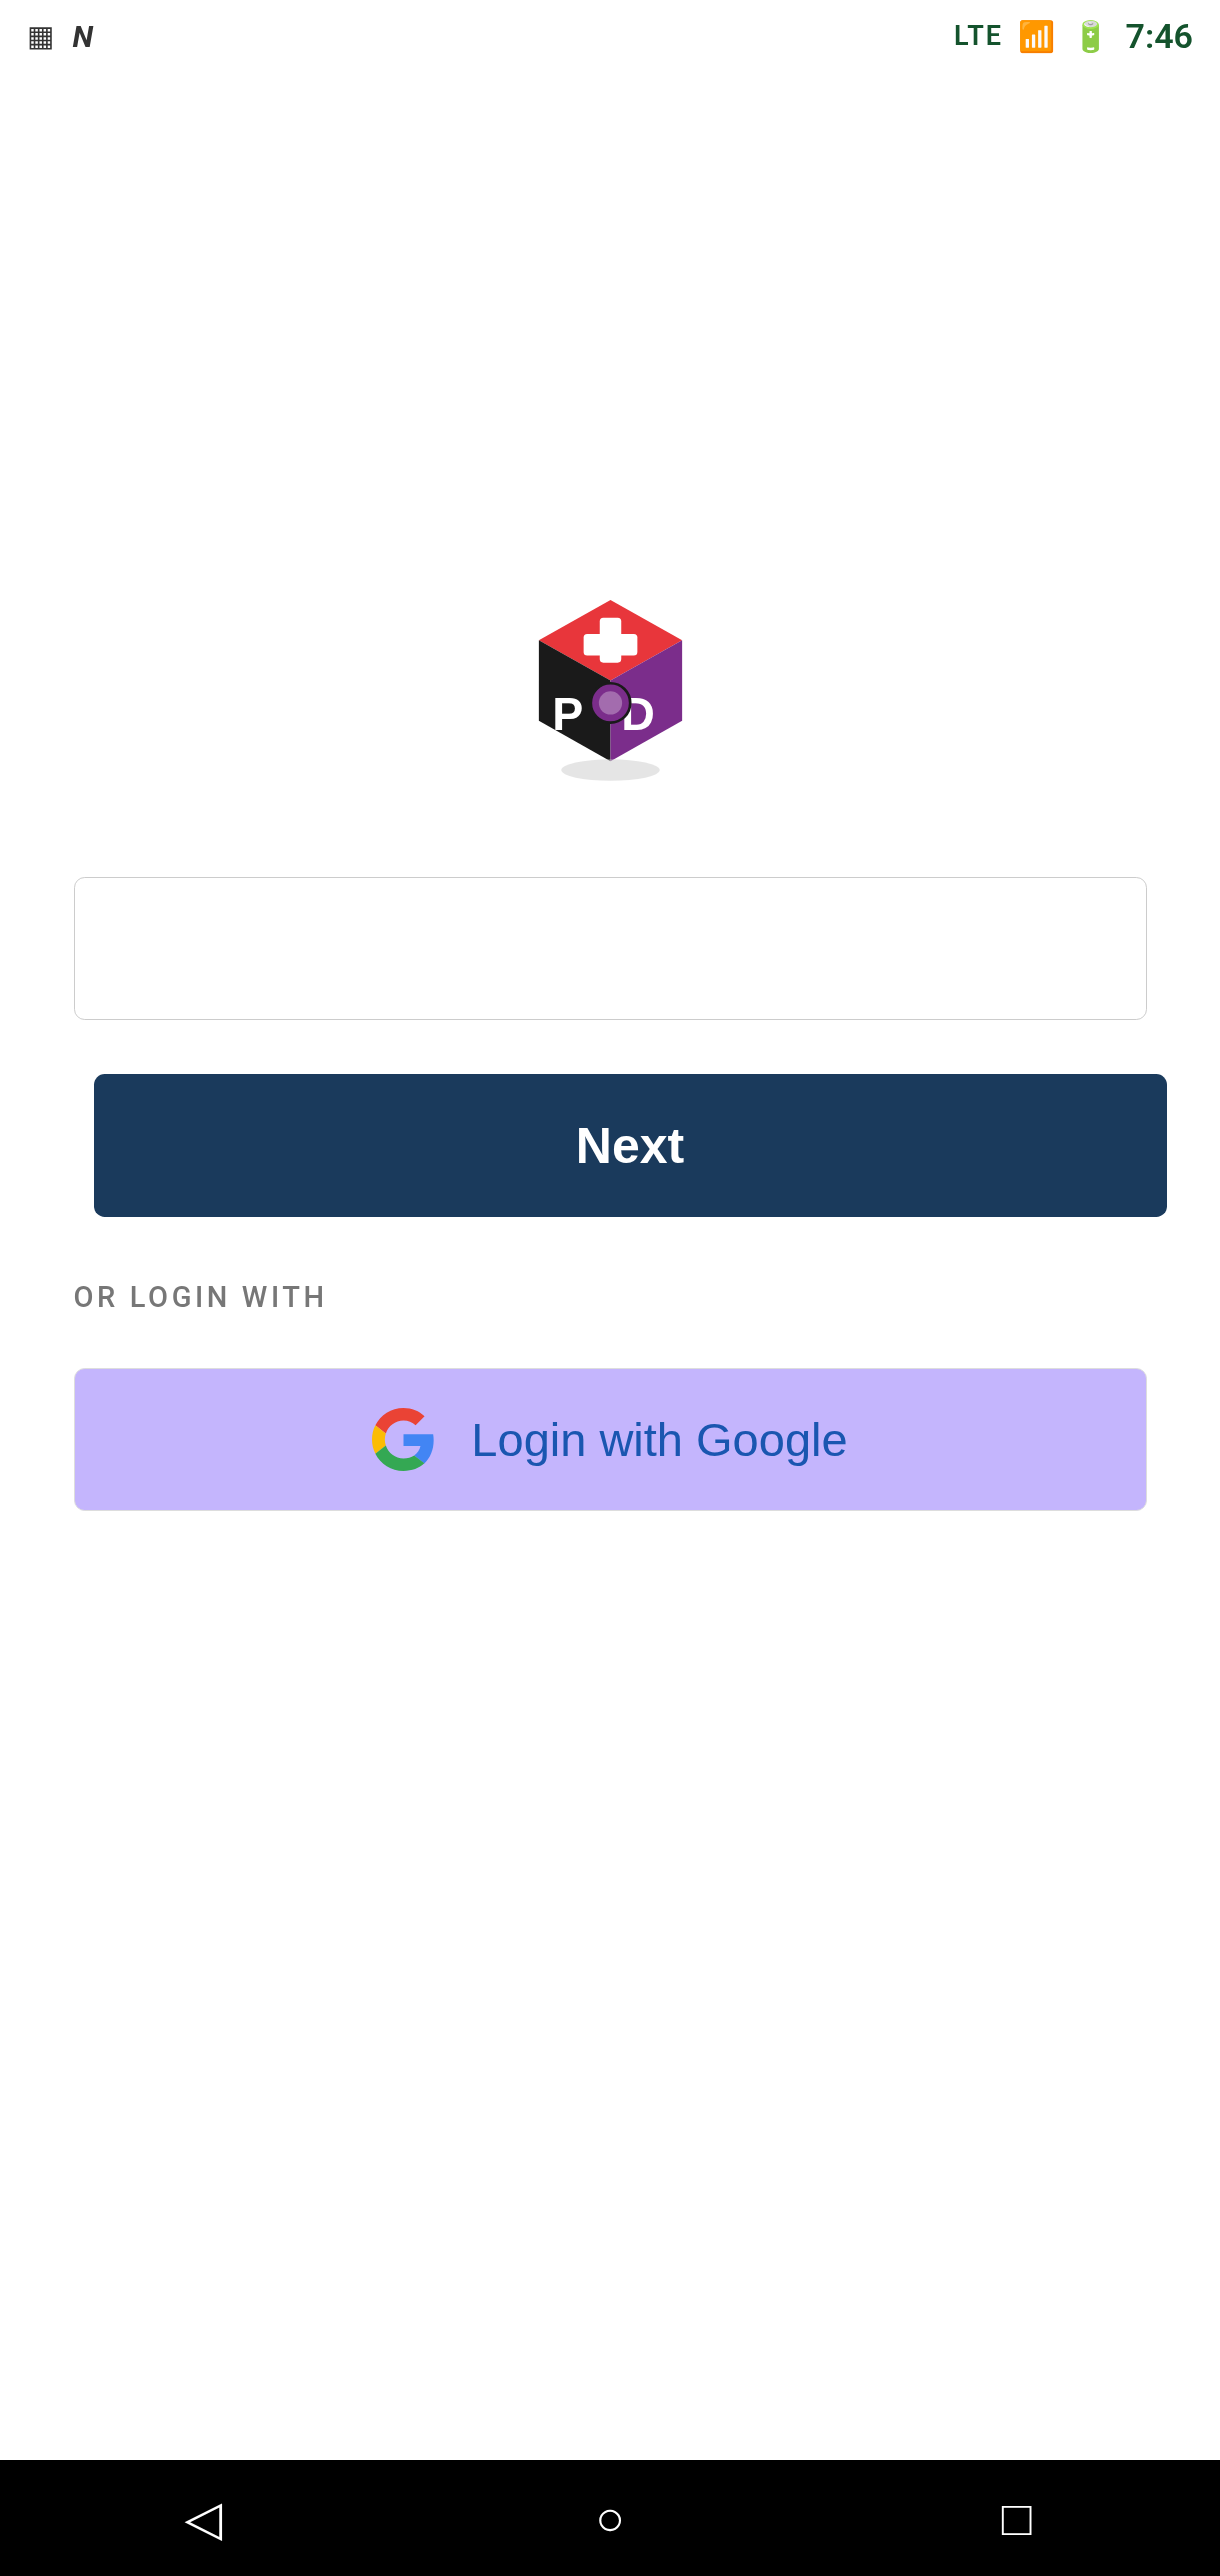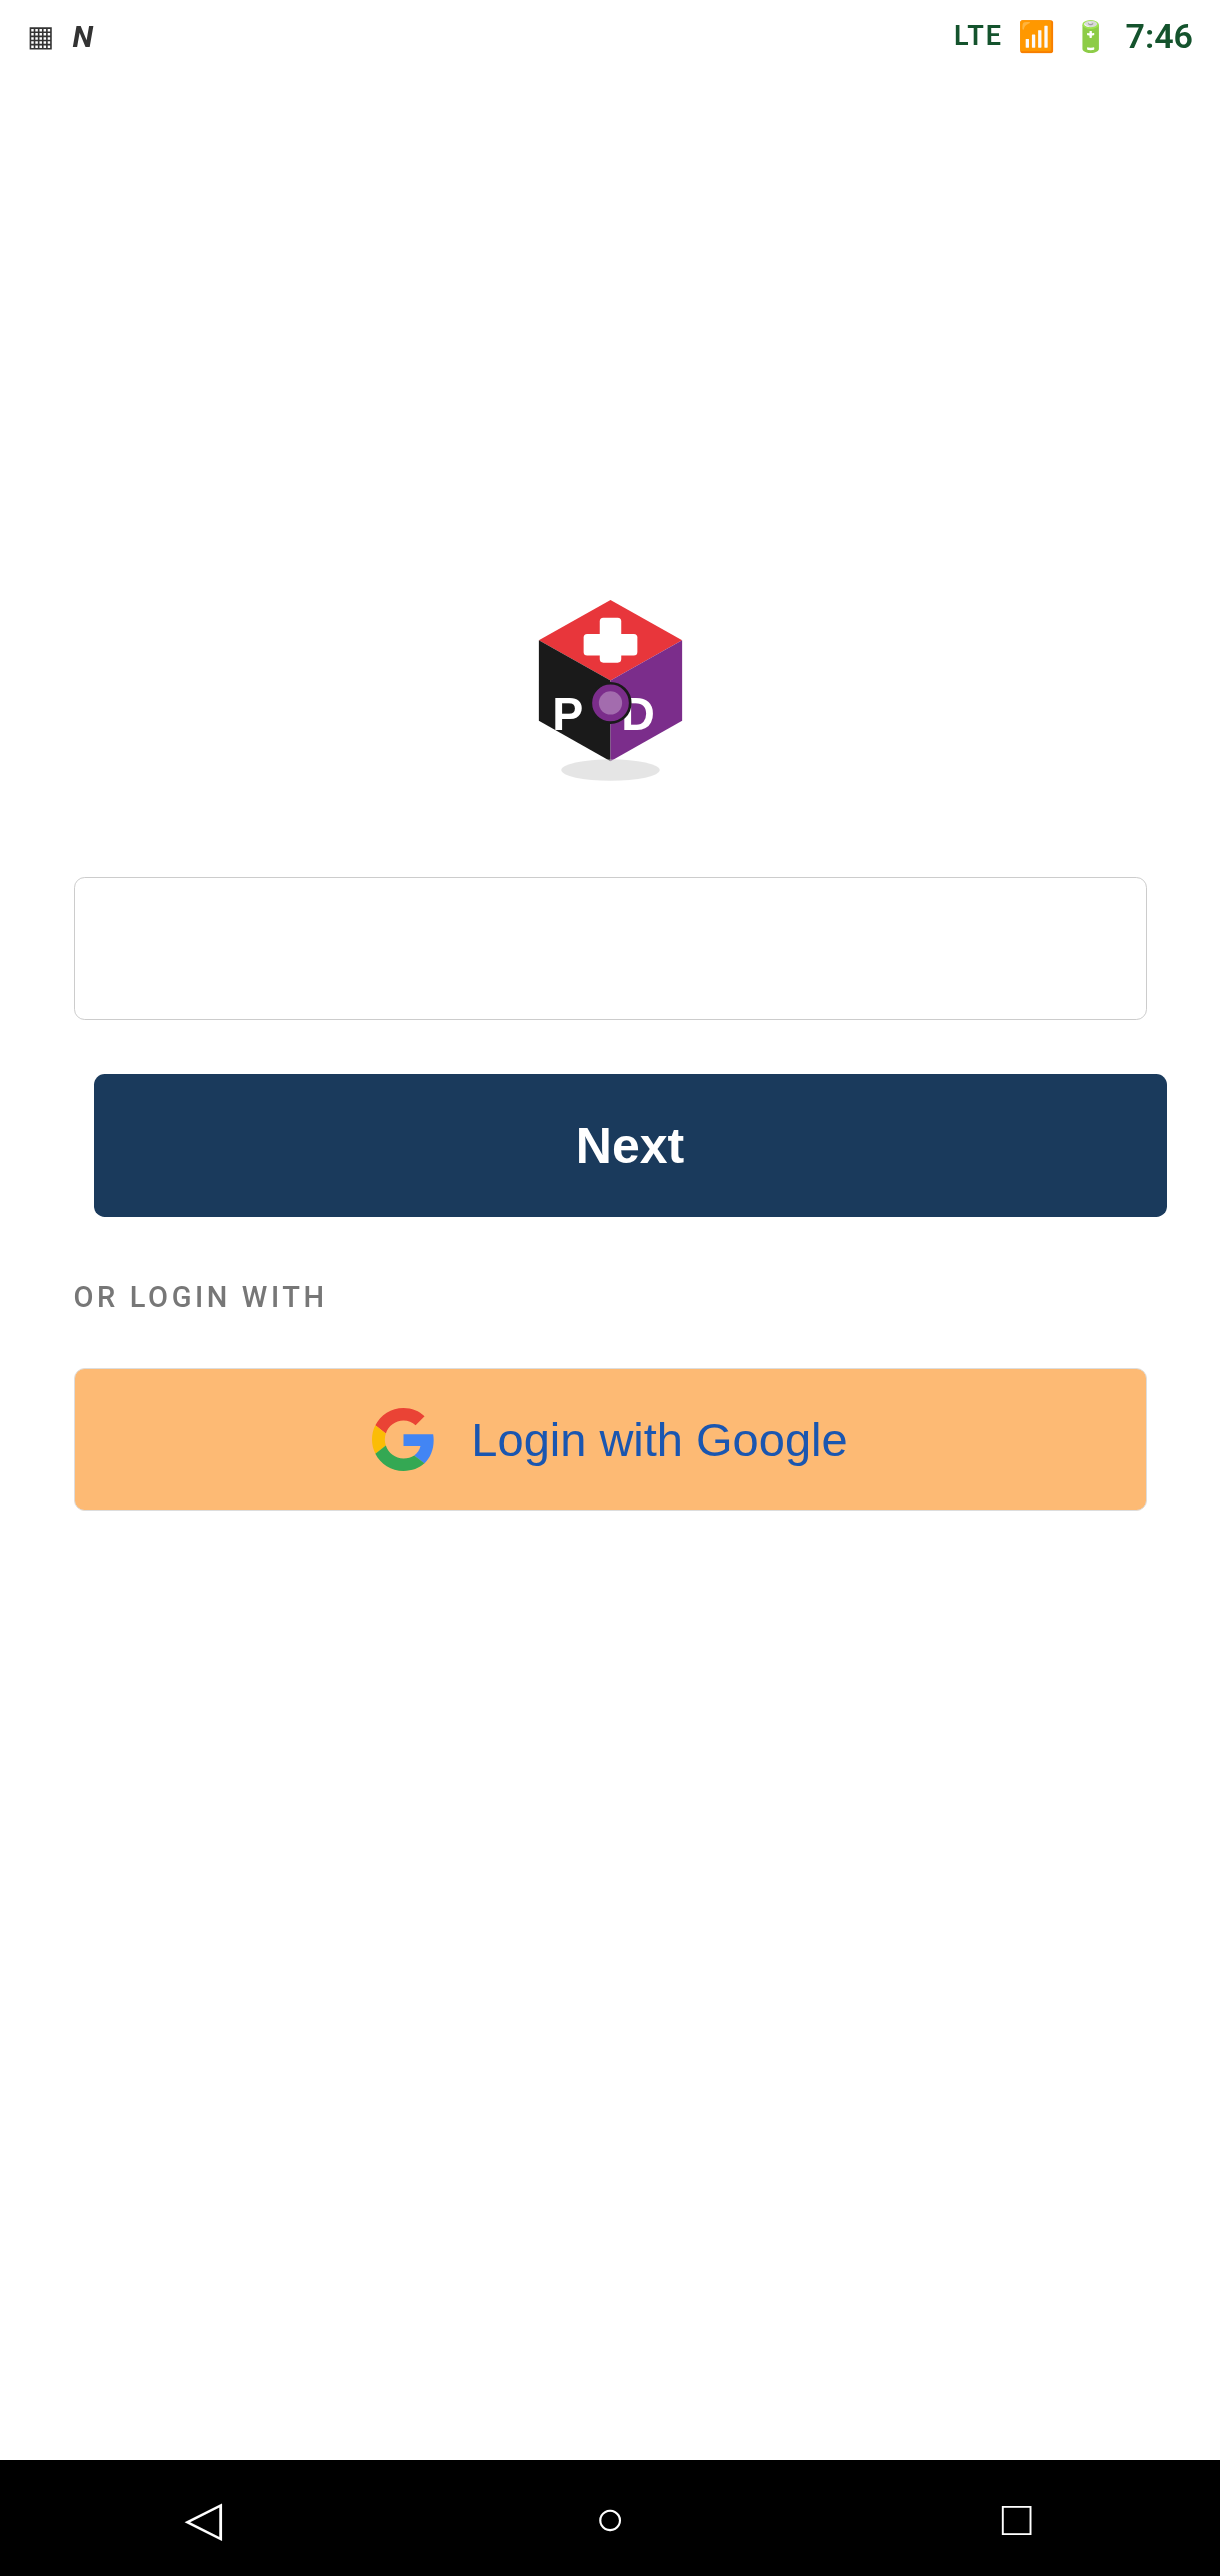--- a/index.html
+++ b/index.html
@@ -126,21 +126,21 @@
       font-size: 29px;
       color: #777;
       font-weight: 500;
       letter-spacing: 3.6px;
       margin-bottom: 54px;
     }
 
     .google-button {
       width: 100%;
       height: 143px;
-      background: #fdba74;
+      background: #c4b5fd;
       color: #1a56b0;
       border: 1.3px solid #ddd;
       border-radius: 10.7px;
       font-size: 47px;
       font-weight: 500;
       cursor: pointer;
       display: flex;
       align-items: center;
       justify-content: center;
       gap: 36px;

